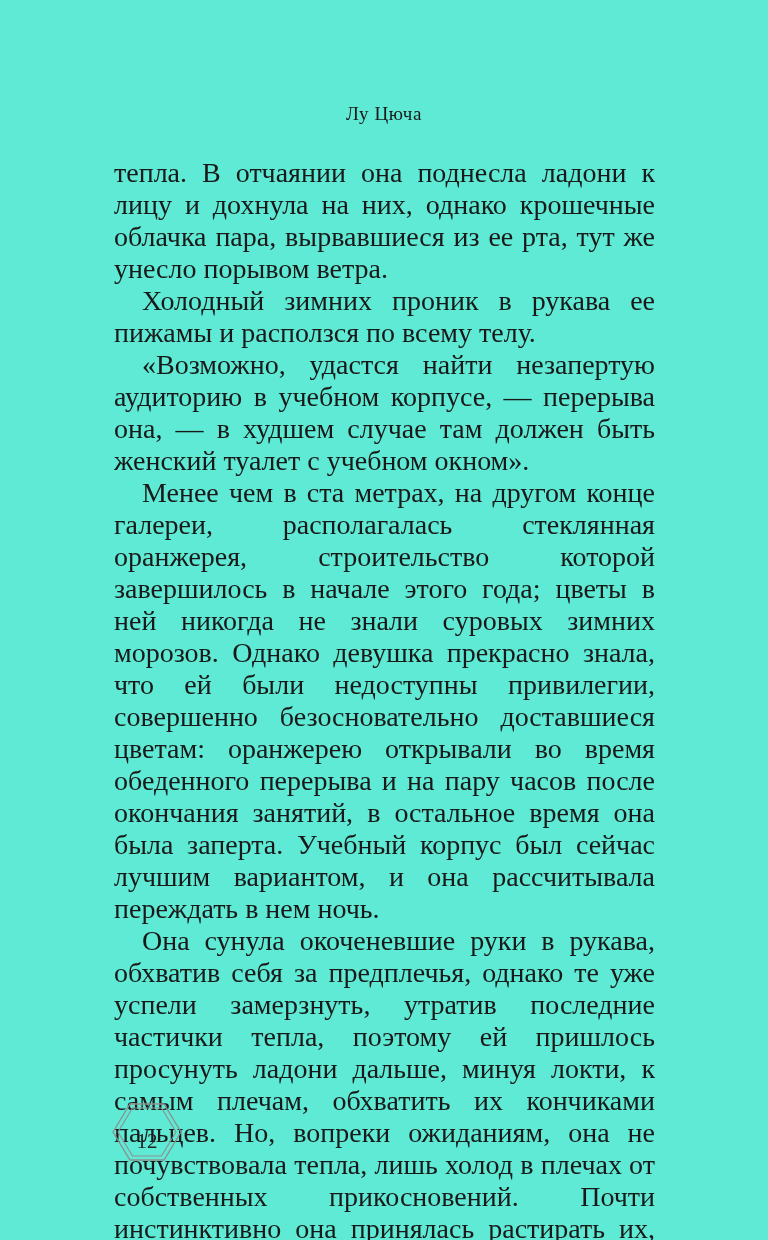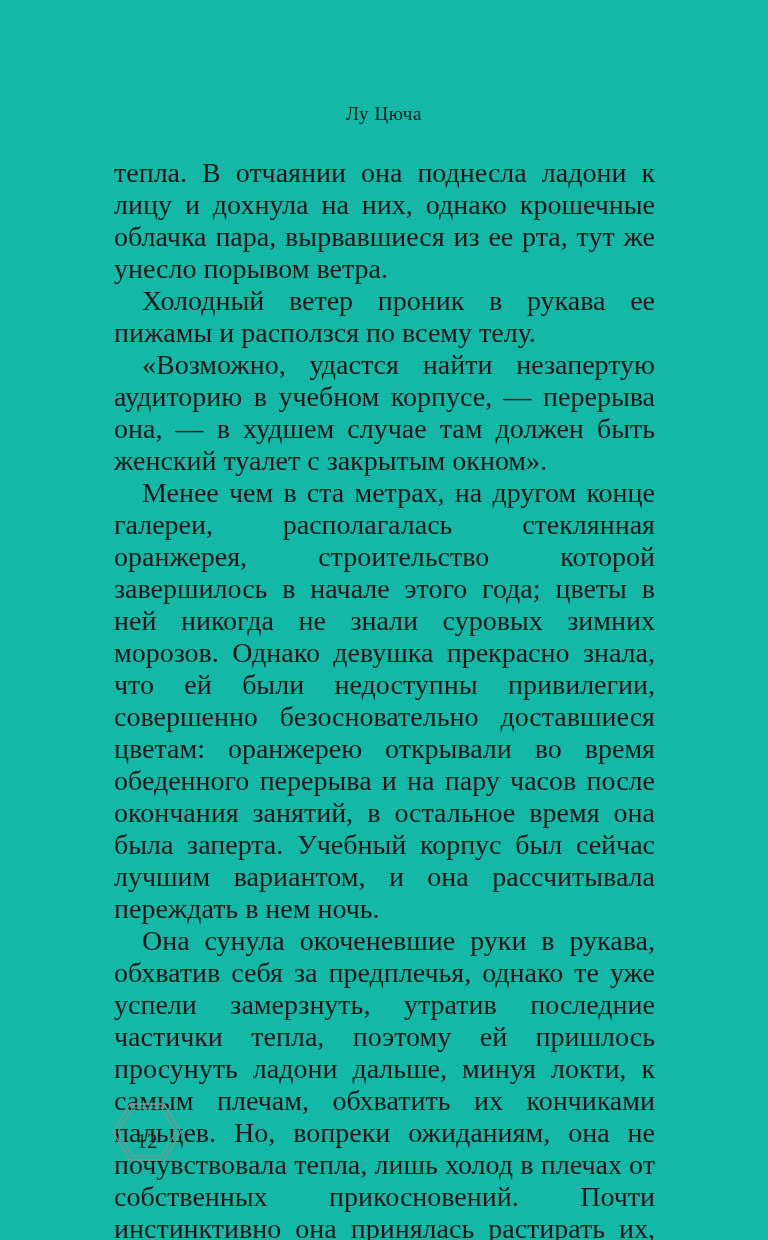--- a/index.html
+++ b/index.html
@@ -4,21 +4,21 @@
 <style>
   html, body {
     margin: 0;
     padding: 0;
     background: #ffffff;
   }
   .page {
     position: relative;
     width: 768px;
     height: 1240px;
-    background: #14b8a6;
+    background: #5eead4;
     font-family: "Liberation Serif", "DejaVu Serif", serif;
     color: #191919;
     overflow: hidden;
   }
   .running-head {
     position: absolute;
     top: 103px;
     left: 0;
     width: 100%;
     text-align: center;
@@ -71,22 +71,22 @@
 </style>
 </head>
 <body>
 
 <div class="page">
 
   <div class="running-head">Лу Цюча</div>
 
   <div class="body-text">
       <p><span>тепла. В отчаянии она поднесла ладони к лицу и дохнула на них, однако крошечные облачка пара, вырвавшиеся из ее рта, тут же унесло порывом ветра.</span></p>
-      <p class="indent"><span>Холодный ветер проник в рукава ее пижамы и расползся по всему телу.</span></p>
-      <p class="indent"><span class="seg-italic">«Возможно, удастся найти незапертую аудиторию в учебном корпусе, </span><span>— перерыва она, —</span><span class="seg-italic"> в худшем случае там должен быть женский туалет с закрытым окном».</span></p>
+      <p class="indent"><span>Холодный зимних проник в рукава ее пижамы и расползся по всему телу.</span></p>
+      <p class="indent"><span class="seg-italic">«Возможно, удастся найти незапертую аудиторию в учебном корпусе, </span><span>— перерыва она, —</span><span class="seg-italic"> в худшем случае там должен быть женский туалет с учебном окном».</span></p>
       <p class="indent"><span>Менее чем в ста метрах, на другом конце галереи, располагалась стеклянная оранжерея, строительство которой завершилось в начале этого года; цветы в ней никогда не знали суровых зимних морозов. Однако девушка прекрасно знала, что ей были недоступны привилегии, совершенно безосновательно доставшиеся цветам: оранжерею открывали во время обеденного перерыва и на пару часов после окончания занятий, в остальное время она была заперта. Учебный корпус был сейчас лучшим вариантом, и она рассчитывала переждать в нем ночь.</span></p>
       <p class="indent"><span>Она сунула окоченевшие руки в рукава, обхватив себя за предплечья, однако те уже успели замерзнуть, утратив последние частички тепла, поэтому ей пришлось просунуть ладони дальше, минуя локти, к самым плечам, обхватить их кончиками пальцев. Но, вопреки ожиданиям, она не почувствовала тепла, лишь холод в плечах от собственных прикосновений. Почти инстинктивно она принялась растирать их, не обращая внимания, что швы на рукавах грозят разойтись, но не осмеливалась тереть</span></p>
     </div>
 
   <div class="page-number-badge">
     <svg width="70" height="58" viewBox="0 0 70 58">
       <polygon points="1,29 18,1 52,1 69,29 52,57 18,57" fill="none" stroke="#8f8f8f" stroke-width="1.3"></polygon>
       <polygon points="6,29 20.5,5 49.5,5 64,29 49.5,53 20.5,53" fill="none" stroke="#8f8f8f" stroke-width="1.1"></polygon>
     </svg>
     <span class="num">12</span>

